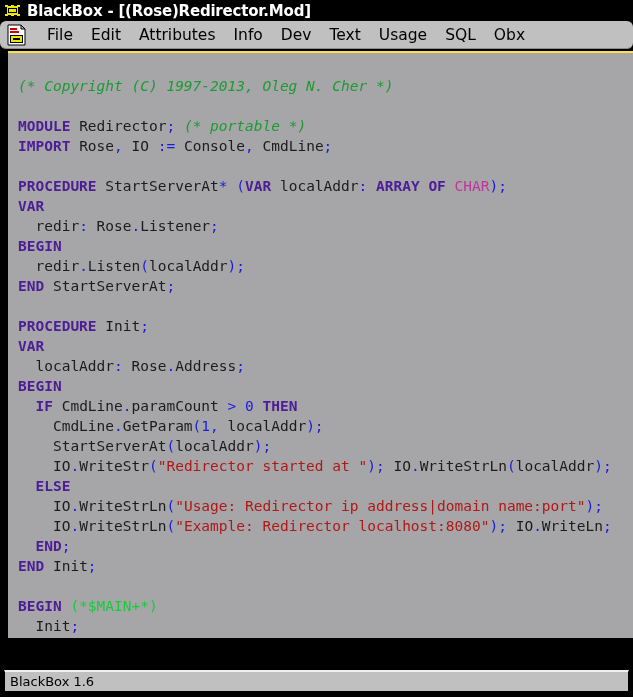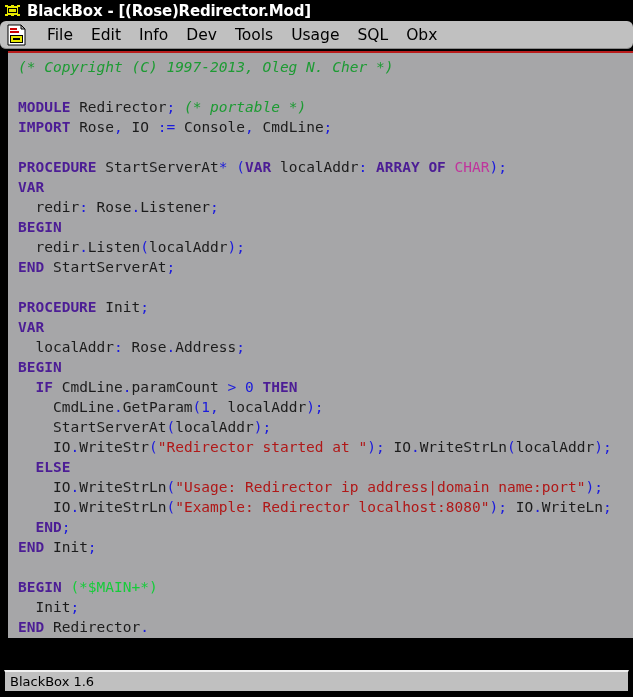--- a/index.html
+++ b/index.html
@@ -90,23 +90,23 @@
   #doc-leftbar {
     width: 8px;
     background: #000000;
     flex: 0 0 auto;
   }
   #code-pane {
     flex: 1 1 auto;
     background: #a6a6a8;
     overflow: hidden;
     position: relative;
-    padding-top: 0;
-    box-sizing: border-box;
-    border-top: 2px solid #b91c1c;
+    padding-top: 19px;
+    box-sizing: border-box;
+    border-top: 2px solid #fde047;
   }
   #code {
     font-family: "DejaVu Sans Mono", monospace;
     font-size: 14.5px;
     line-height: 20px;
     white-space: pre;
     padding: 4px 0 0 10px;
     color: #1a1a1a;
   }
   .ln { height: 20px; }
@@ -175,23 +175,24 @@
         <polygon points="15,1 19,5 15,5" fill="#b0b0b0" stroke="#000000" stroke-width="1"></polygon>
         <rect x="4" y="4" width="7" height="2" fill="#cc0000"></rect>
         <rect x="4" y="7" width="9" height="2" fill="#cc0000"></rect>
         <rect x="4" y="11" width="13" height="8" fill="#000000"></rect>
         <rect x="5" y="12" width="11" height="6" fill="#e8e800"></rect>
         <rect x="7" y="14" width="7" height="2" fill="#000000"></rect>
       </svg>
     </div>
     <div class="menu-item">File</div>
     <div class="menu-item">Edit</div>
+    <div class="menu-item">Attributes</div>
     <div class="menu-item">Info</div>
     <div class="menu-item">Dev</div>
-    <div class="menu-item">Tools</div>
+    <div class="menu-item">Text</div>
     <div class="menu-item">Usage</div>
     <div class="menu-item">SQL</div>
     <div class="menu-item">Obx</div>
   </div>
 
   <div id="doc-outer">
     <div id="doc-leftbar"></div>
     <div id="code-pane">
       <div id="code"><div class="ln"><span class="cmt">(* Copyright (C) 1997-2013, Oleg N. Cher *)</span></div><div class="ln">&nbsp;</div><div class="ln"><span class="kw">MODULE</span> <span class="id">Redirector</span><span class="pun">;</span> <span class="cmt">(* portable *)</span></div><div class="ln"><span class="kw">IMPORT</span> <span class="id">Rose</span><span class="pun">,</span> <span class="id">IO</span> <span class="pun">:=</span> <span class="id">Console</span><span class="pun">,</span> <span class="id">CmdLine</span><span class="pun">;</span></div><div class="ln">&nbsp;</div><div class="ln"><span class="kw">PROCEDURE</span> <span class="id">StartServerAt</span><span class="pun">*</span> <span class="pun">(</span><span class="kw">VAR</span> <span class="id">localAddr</span><span class="pun">:</span> <span class="kw">ARRAY</span> <span class="kw">OF</span> <span class="typ">CHAR</span><span class="pun">);</span></div><div class="ln"><span class="kw">VAR</span></div><div class="ln">  <span class="id">redir</span><span class="pun">:</span> <span class="id">Rose</span><span class="pun">.</span><span class="id">Listener</span><span class="pun">;</span></div><div class="ln"><span class="kw">BEGIN</span></div><div class="ln">  <span class="id">redir</span><span class="pun">.</span><span class="id">Listen</span><span class="pun">(</span><span class="id">localAddr</span><span class="pun">);</span></div><div class="ln"><span class="kw">END</span> <span class="id">StartServerAt</span><span class="pun">;</span></div><div class="ln">&nbsp;</div><div class="ln"><span class="kw">PROCEDURE</span> <span class="id">Init</span><span class="pun">;</span></div><div class="ln"><span class="kw">VAR</span></div><div class="ln">  <span class="id">localAddr</span><span class="pun">:</span> <span class="id">Rose</span><span class="pun">.</span><span class="id">Address</span><span class="pun">;</span></div><div class="ln"><span class="kw">BEGIN</span></div><div class="ln">  <span class="kw">IF</span> <span class="id">CmdLine</span><span class="pun">.</span><span class="id">paramCount</span> <span class="pun">&gt;</span> <span class="num">0</span> <span class="kw">THEN</span></div><div class="ln">    <span class="id">CmdLine</span><span class="pun">.</span><span class="id">GetParam</span><span class="pun">(</span><span class="num">1</span><span class="pun">,</span> <span class="id">localAddr</span><span class="pun">);</span></div><div class="ln">    <span class="id">StartServerAt</span><span class="pun">(</span><span class="id">localAddr</span><span class="pun">);</span></div><div class="ln">    <span class="id">IO</span><span class="pun">.</span><span class="id">WriteStr</span><span class="pun">(</span><span class="str">"Redirector started at "</span><span class="pun">);</span> <span class="id">IO</span><span class="pun">.</span><span class="id">WriteStrLn</span><span class="pun">(</span><span class="id">localAddr</span><span class="pun">);</span></div><div class="ln">  <span class="kw">ELSE</span></div><div class="ln">    <span class="id">IO</span><span class="pun">.</span><span class="id">WriteStrLn</span><span class="pun">(</span><span class="str">"Usage: Redirector ip address|domain name:port"</span><span class="pun">);</span></div><div class="ln">    <span class="id">IO</span><span class="pun">.</span><span class="id">WriteStrLn</span><span class="pun">(</span><span class="str">"Example: Redirector localhost:8080"</span><span class="pun">);</span> <span class="id">IO</span><span class="pun">.</span><span class="id">WriteLn</span><span class="pun">;</span></div><div class="ln">  <span class="kw">END</span><span class="pun">;</span></div><div class="ln"><span class="kw">END</span> <span class="id">Init</span><span class="pun">;</span></div><div class="ln">&nbsp;</div><div class="ln"><span class="kw">BEGIN</span> <span class="cmt-b">(*$MAIN+*)</span></div><div class="ln">  <span class="id">Init</span><span class="pun">;</span></div><div class="ln"><span class="kw">END</span> <span class="id">Redirector</span><span class="pun">.</span></div></div>
     </div>

